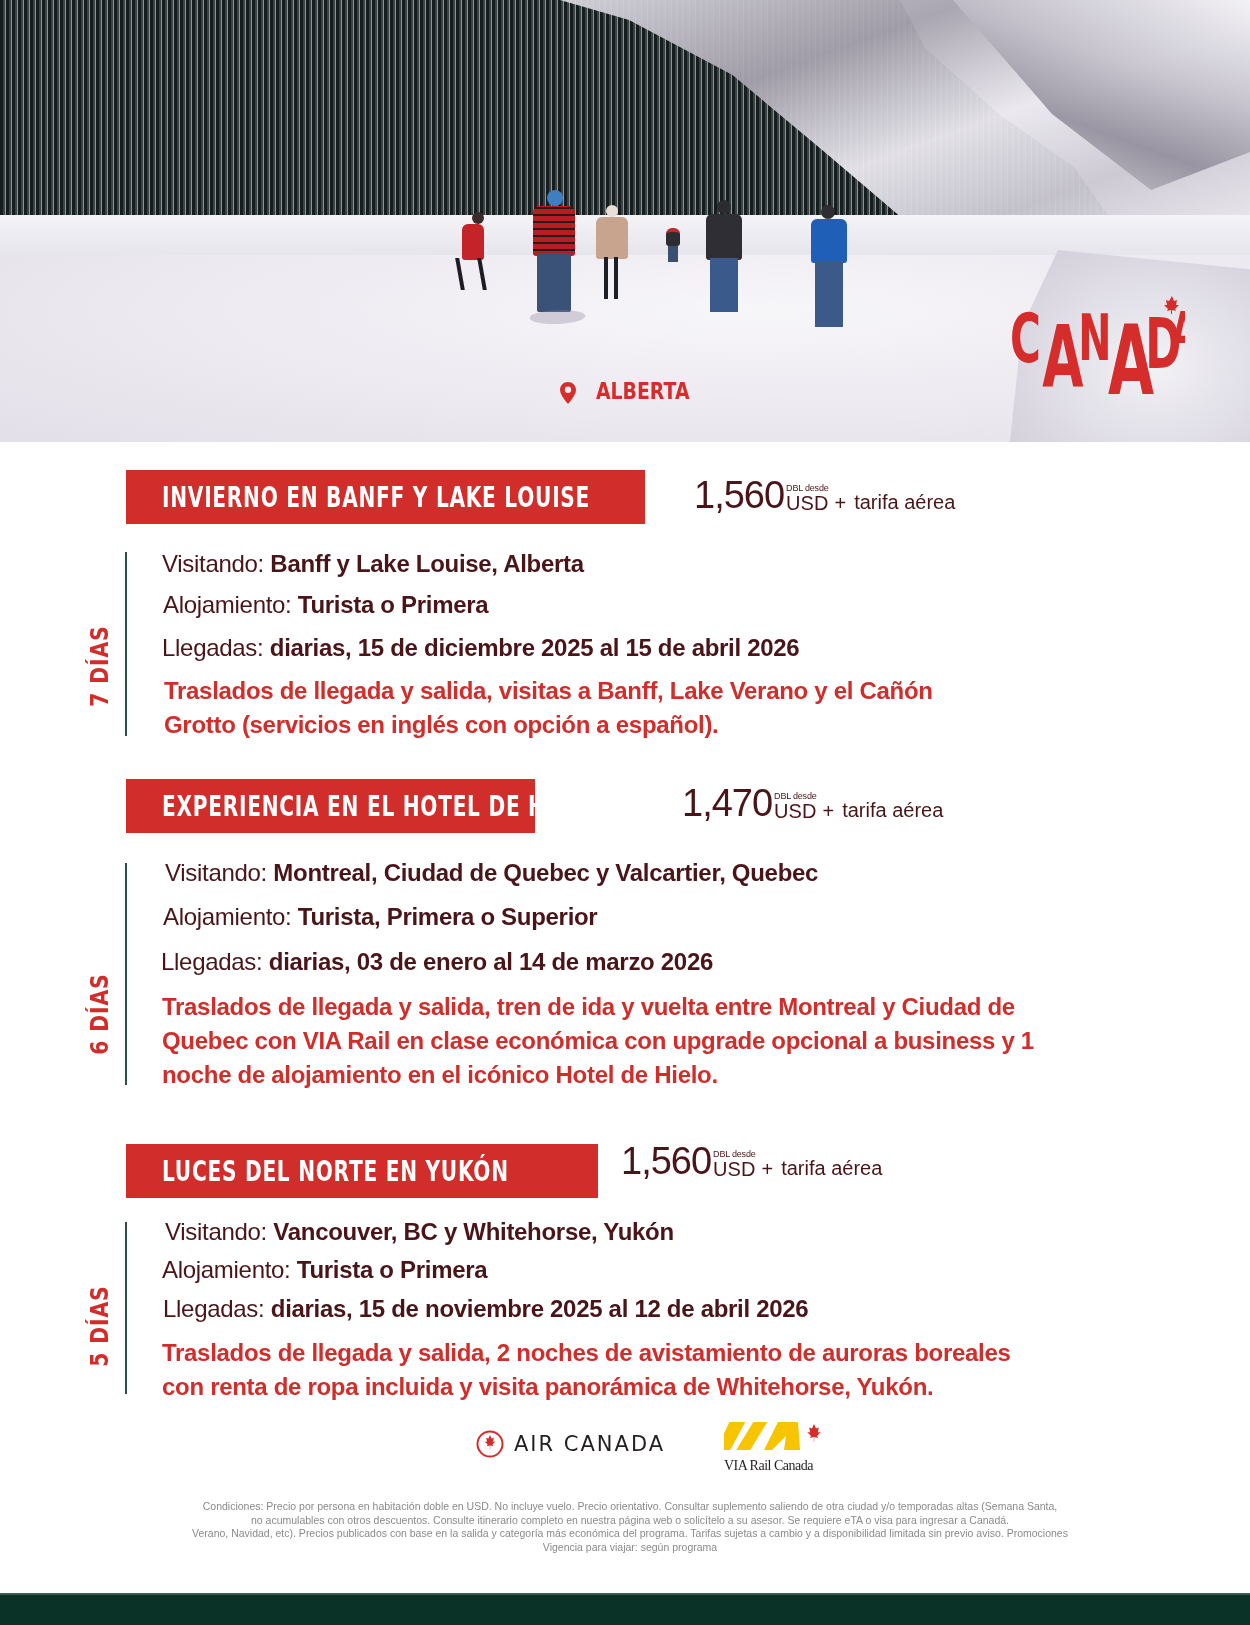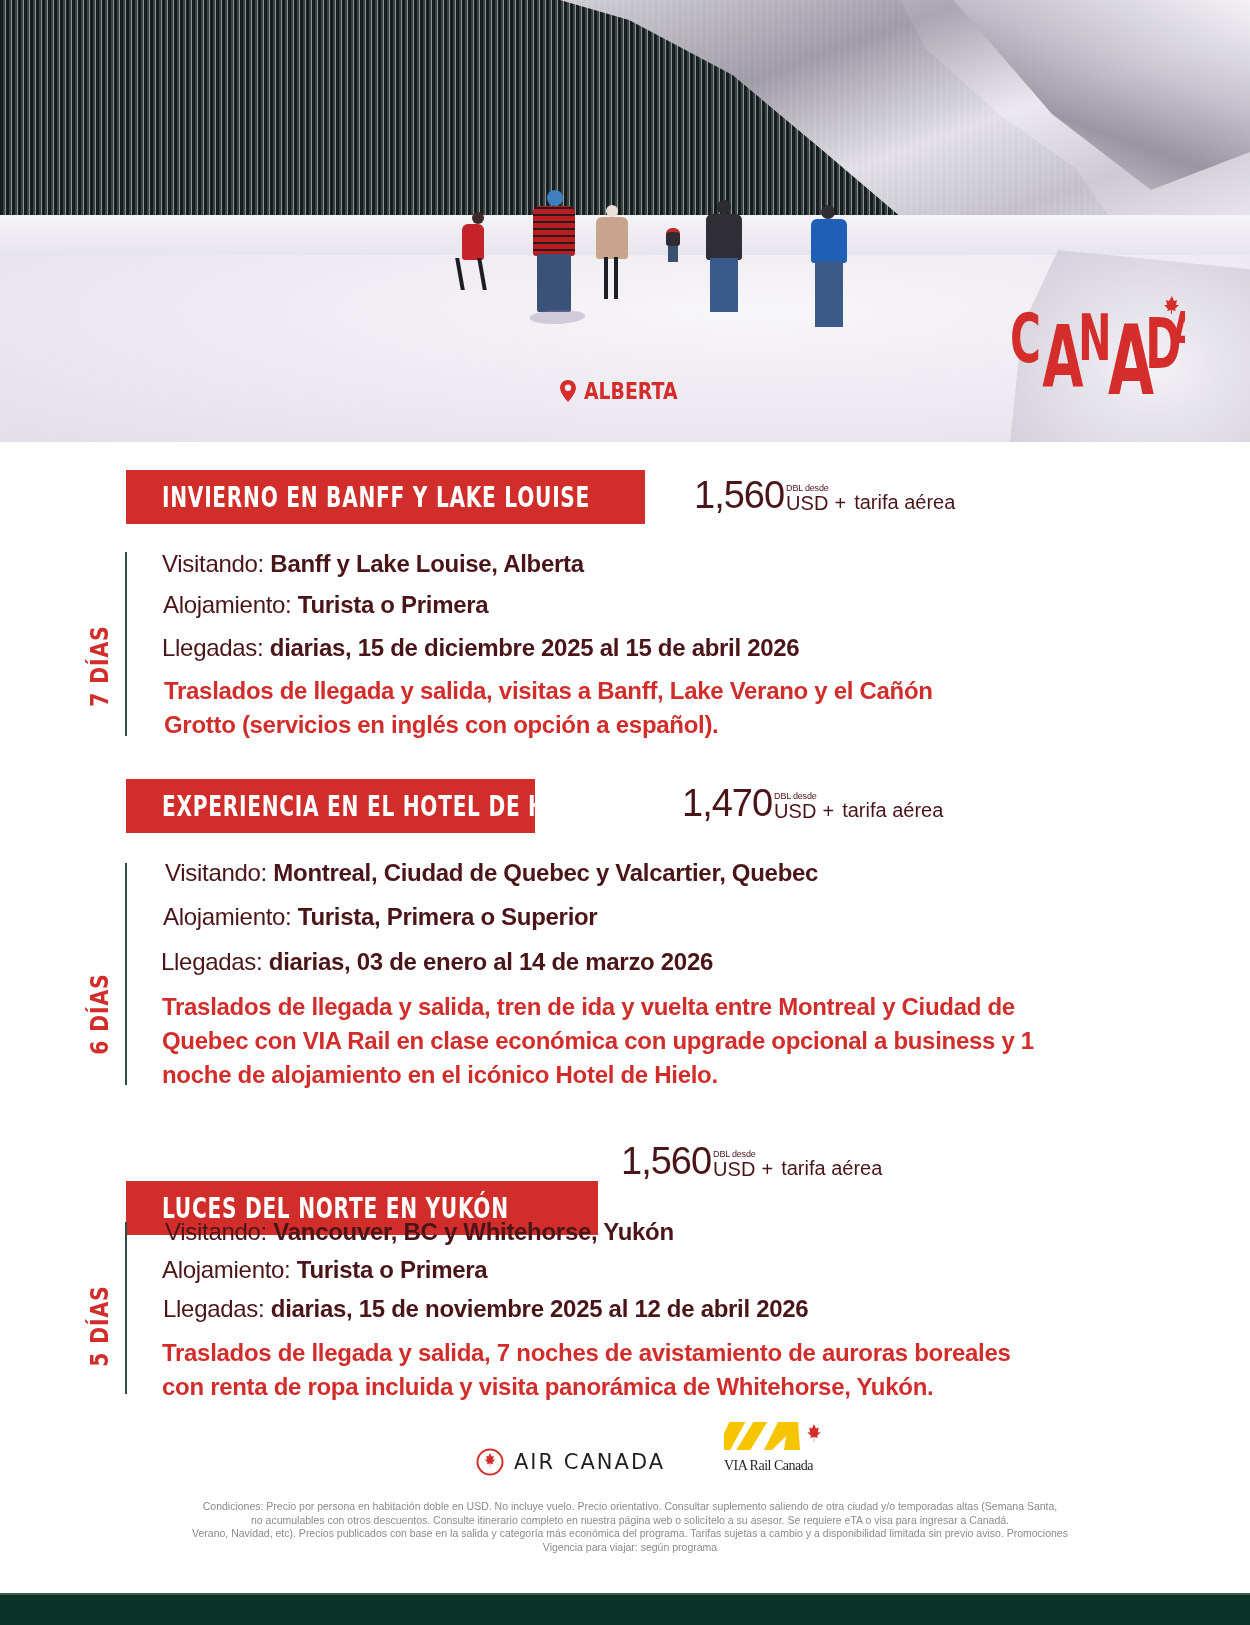--- a/index.html
+++ b/index.html
@@ -27,21 +27,21 @@
   .hero .drift { position: absolute; left: 1010px; top: 250px; width: 240px; height: 192px;
     background: radial-gradient(ellipse at 60% 60%, #f3f2f6 0%, #d9d6e0 70%, #cfccd8 100%);
     clip-path: polygon(20% 0, 100% 10%, 100% 100%, 0 100%, 5% 40%); }
 
   .skater { position: absolute; }
   .skater .head { position: absolute; border-radius: 50%; }
   .skater .torso { position: absolute; border-radius: 6px 6px 3px 3px; }
   .skater .legs { position: absolute; }
   .skater .shadow { position: absolute; background: rgba(140,135,160,0.35); border-radius: 50%; transform: skewX(-30deg); }
 
-  .location { position: absolute; left: 560px; top: 378px; display: flex; align-items: center; gap: 8px; }
+  .location { position: absolute; left: 560px; top: 378px; display: flex; align-items: flex-end; gap: 20px; }
   .location .pin { width: 16px; height: 22px; }
   .location span { font-family: "DejaVu Sans", sans-serif; font-weight: bold; font-size: 23px; color: #d42d2b;
     letter-spacing: 0; transform: scaleX(0.82); transform-origin: left center; display: inline-block; }
 
   .canada-logo { position: absolute; left: 1010px; top: 290px; width: 175px; height: 110px; }
 
   
   .title-bar { position: absolute; height: 54px; background: #d12d2a; display: flex; align-items: center; padding-left: 36px; }
   .title-bar span { color: #ffffff; font-family: "DejaVu Sans", sans-serif; font-weight: bold; font-size: 28px;
     letter-spacing: 1px; transform: scaleX(0.72); transform-origin: left center; display: inline-block; white-space: nowrap; }
@@ -58,21 +58,21 @@
   .days { position: absolute; width: 40px; transform: rotate(-90deg); transform-origin: center center;
     font-family: "DejaVu Sans", sans-serif; font-weight: bold; font-size: 24px; color: #d12d2a; white-space: nowrap; letter-spacing: 1px; }
   .days span { display: inline-block; transform: scaleX(0.85); }
 
   .line { position: absolute; font-size: 24px; color: #4a1518; white-space: nowrap; letter-spacing: -0.3px; }
   .line .lbl { font-weight: normal; }
   .line .val { font-weight: bold; }
   .desc { position: absolute; font-size: 24px; font-weight: bold; color: #d12d2a; line-height: 34px; letter-spacing: -0.3px; }
 
   
-  .aircanada { position: absolute; left: 476px; top: 1430px; display: flex; align-items: center; gap: 10px; margin-top: 18px; }
+  .aircanada { position: absolute; left: 476px; top: 1430px; display: flex; align-items: center; gap: 10px; }
   .aircanada .roundel { width: 28px; height: 28px; }
   .aircanada span { font-family: "DejaVu Sans", sans-serif; font-size: 21px; letter-spacing: 2px; color: #231f20; }
   .via { position: absolute; left: 724px; top: 1420px; width: 105px; height: 56px; }
   .via .vialbl { position: absolute; left: 0; top: 38px; font-family: "Liberation Serif", serif; font-size: 14px; color: #231f20; letter-spacing: -0.5px; white-space: nowrap; }
 
   .conditions { position: absolute; left: 150px; top: 1500px; width: 960px; text-align: center; font-size: 10.5px;
     color: #8a8a8a; line-height: 13.5px; }
 
   .footer-band { position: absolute; left: 0; top: 1593px; width: 1250px; height: 32px; background: #0b3226; border-top: 2px solid #3c5b51; }
 </style>
@@ -199,21 +199,21 @@
     <span class="val">diarias, 03 de enero al 14 de marzo 2026</span>
   </div>
   <div class="desc" style="left:162px;top:990px;">
     <div>Traslados de llegada y salida, tren de ida y vuelta entre Montreal y Ciudad de</div>
     <div>Quebec con VIA Rail en clase económica con upgrade opcional a business y 1</div>
     <div>noche de alojamiento en el icónico Hotel de Hielo.</div>
   </div>
 </section>
 
 <section>
-  <div class="title-bar" style="left:126px;top:1181px;width:472px;">
+  <div class="title-bar" style="left:126px;top:1144px;width:472px;">
     <span>LUCES DEL NORTE EN YUKÓN</span>
   </div>
   <div class="price" style="left:621px;top:1140px;height:40px;">
     <span class="amount">1,560</span>
     <span class="cur">
       <span class="small">DBL desde</span>
       <span class="usd">USD</span>
     </span>
     <span class="plus">+</span>
     <span class="fare">tarifa aérea</span>
@@ -226,21 +226,21 @@
   </div>
   <div class="line" style="left:162px;top:1256px;">
     <span class="lbl">Alojamiento:</span>
     <span class="val">Turista o Primera</span>
   </div>
   <div class="line" style="left:163px;top:1295px;">
     <span class="lbl">Llegadas:</span>
     <span class="val">diarias, 15 de noviembre 2025 al 12 de abril 2026</span>
   </div>
   <div class="desc" style="left:162px;top:1336px;">
-    <div>Traslados de llegada y salida, 7 noches de avistamiento de auroras boreales</div>
+    <div>Traslados de llegada y salida, 2 noches de avistamiento de auroras boreales</div>
     <div>con renta de ropa incluida y visita panorámica de Whitehorse, Yukón.</div>
   </div>
 </section>
 
 <div class="aircanada">
   <svg class="roundel" viewBox="0 0 28 28">
     <circle cx="14" cy="14" r="12.5" fill="none" stroke="#d42d2b" stroke-width="2"></circle>
     <path d="M14 5 l1.6 3.6 2.2-.8 -.8 4 2.4-.4 -3 3.2 .8 1.6 -3-.8 v4 h-.4 v-4 l-3 .8 .8-1.6 -3-3.2 2.4.4 -.8-4 2.2.8z" fill="#d42d2b"></path>
   </svg>
   <span>AIR CANADA</span>

